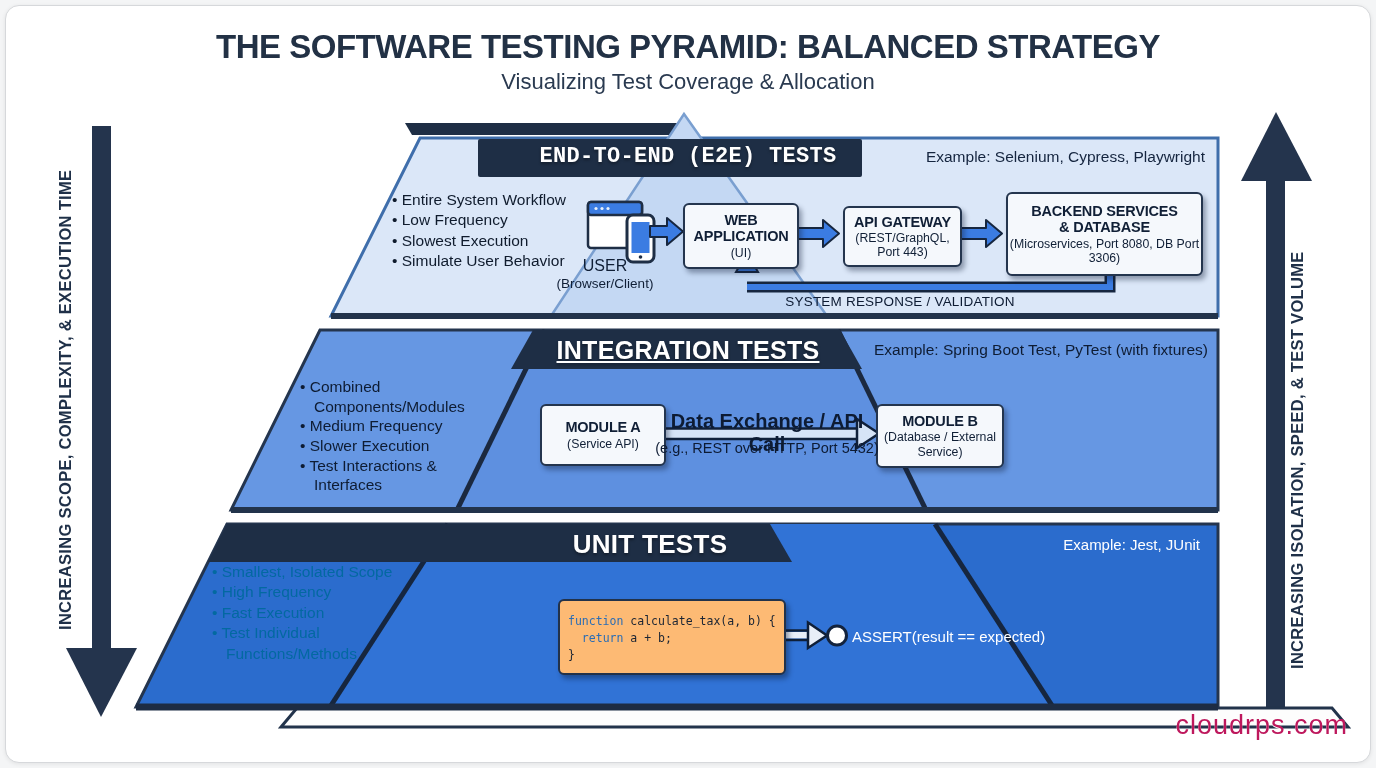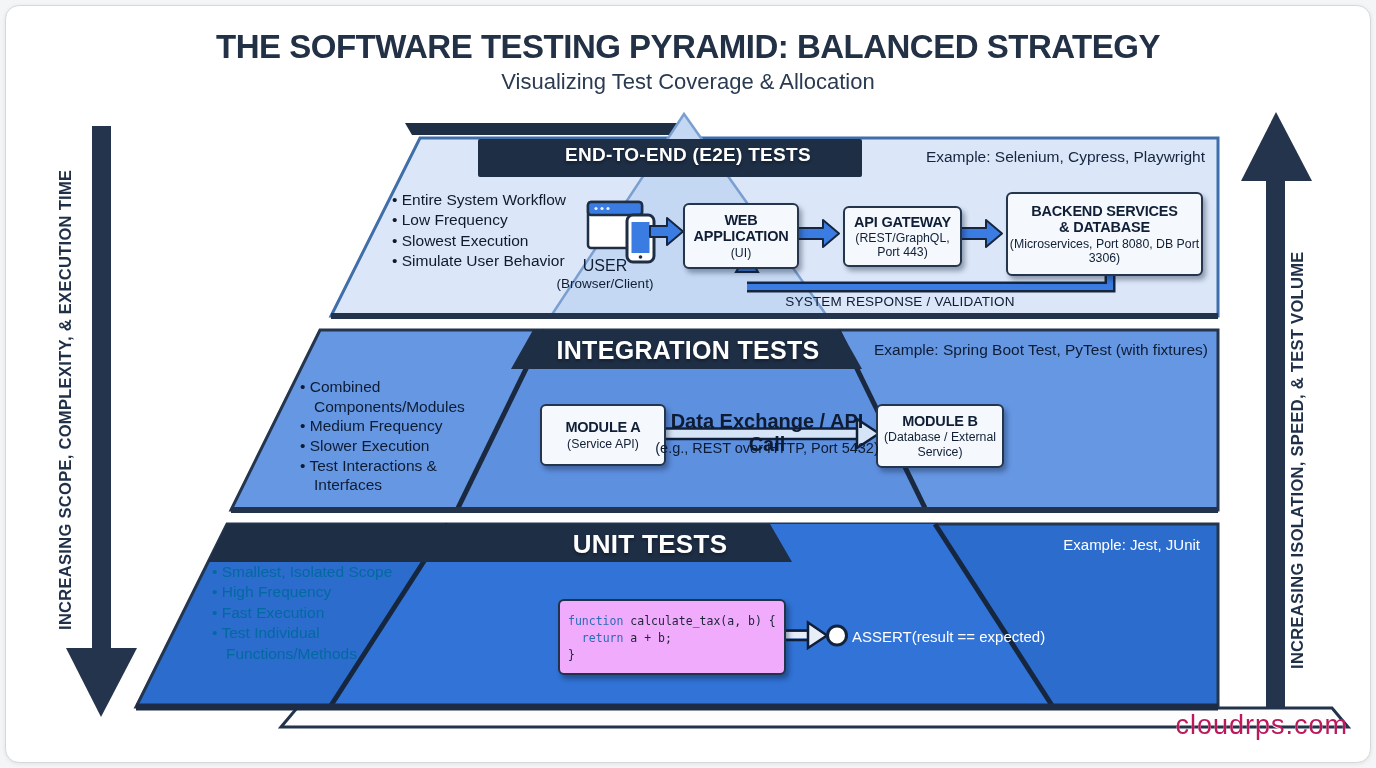--- a/index.html
+++ b/index.html
@@ -10,22 +10,22 @@
   #stage{position:absolute;inset:0;border-radius:15px;}
   #bg-svg{position:absolute;left:0;top:0;}
 
   .abs{position:absolute;}
   #page-title{left:0;top:28px;width:100%;text-align:center;font-size:33px;font-weight:bold;
               color:#223145;letter-spacing:-.5px;}
   #page-subtitle{left:0;top:69px;width:100%;text-align:center;font-size:22px;color:#2a3a50;}
 
   .band-title{color:#fff;font-weight:bold;text-align:center;letter-spacing:.3px;
               text-shadow:0 2px 3px rgba(0,0,0,.35);}
-  #e2e-title{left:478px;top:144px;width:420px;font-size:19px;}
-  #int-title{left:528px;top:336px;width:320px;font-size:25px;}
+  #e2e-title{left:478px;top:144px;width:420px;font-size:22px;font-family:Liberation Mono, monospace;}
+  #int-title{left:528px;top:336px;width:320px;font-size:25px;text-decoration:underline;}
   #unit-title{left:480px;top:529px;width:340px;font-size:26px;}
 
   .example{font-size:15.5px;text-align:right;}
   #e2e-example{left:880px;top:148px;width:325px;color:#15253f;}
   #int-example{left:830px;top:341px;width:378px;color:#0e1c33;}
   #unit-example{left:1000px;top:536px;width:200px;color:#ffffff;font-size:15px;}
 
   .bullets{font-size:15.5px;line-height:1.32;}
   .bullets .b{padding-left:14px;text-indent:-14px;}
   .bullets .b::before{content:"• ";}
@@ -49,21 +49,21 @@
               font-size:16px;color:#101f36;}
   #user-sublabel{left:538px;top:276px;width:134px;text-align:center;font-size:13.5px;color:#101f36;}
 
   #return-label{left:770px;top:294px;width:260px;text-align:center;font-weight:normal;
                 font-size:13.5px;color:#0d1b33;letter-spacing:.2px;}
   #int-arrow-label{left:652px;top:410px;width:230px;text-align:center;font-weight:bold;
                    font-size:20px;color:#0d1b33;}
   #int-arrow-sublabel{left:640px;top:440px;width:254px;text-align:center;
                       font-size:14.5px;color:#0d1b33;}
 
-  #code-box{left:558px;top:599px;width:228px;height:76px;background:#f0abfc;
+  #code-box{left:558px;top:599px;width:228px;height:76px;background:#fdba74;
             border:2px solid #22324a;border-radius:6px;box-shadow:3px 4px 5px rgba(10,25,50,.4);
             font-family:"DejaVu Sans Mono",monospace;font-size:11.5px;line-height:17px;
             color:#1a2433;padding:12px 8px;box-sizing:border-box;white-space:pre;}
   #code-box .kw{color:#2a6db5;}
   #assert-label{left:852px;top:628px;width:300px;font-size:15px;color:#ffffff;}
 
   .vlabel{writing-mode:vertical-rl;transform:rotate(180deg);font-weight:bold;
           font-size:16.5px;color:#1f3048;letter-spacing:.3px;text-align:center;}
   #left-axis-label{left:56px;top:130px;height:540px;width:34px;}
   #right-axis-label{left:1288px;top:200px;height:520px;width:36px;}

